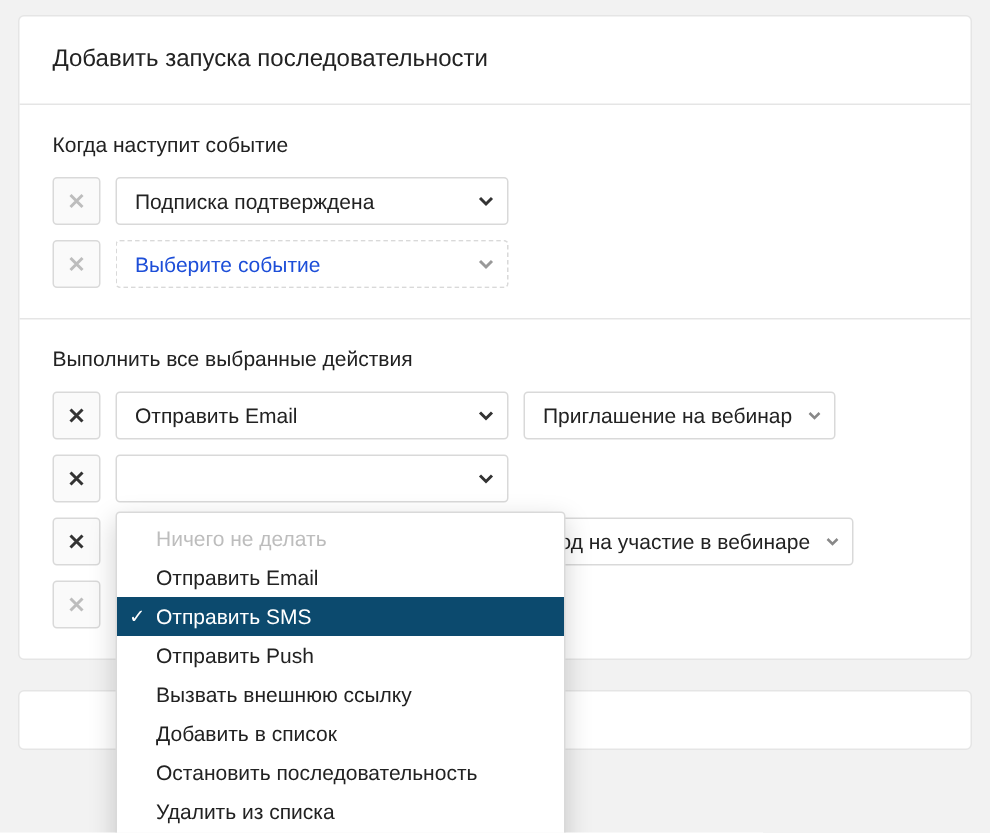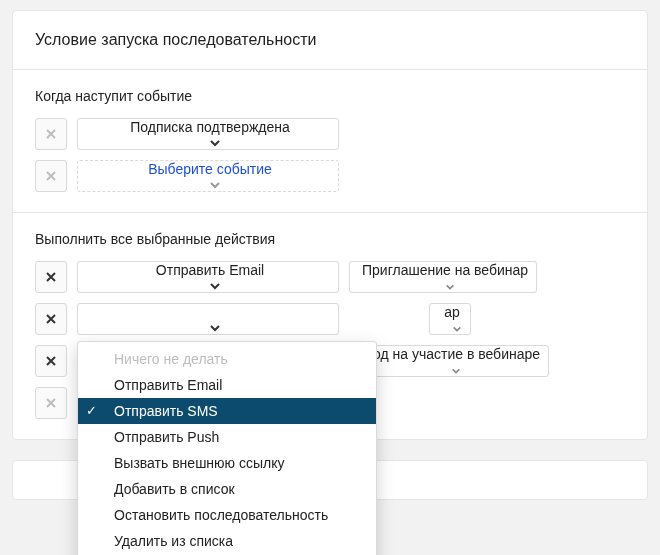--- a/index.html
+++ b/index.html
@@ -60,41 +60,40 @@
     border: 1px solid #d9d9d9;
     border-radius: 3px;
     background: #fff;
     display: flex;
     align-items: center;
     justify-content: space-between;
     padding: 0 8px 0 12px;
     cursor: pointer;
     font-size: 14px;
     position: relative;
-    flex-direction: column;
   }
   .select.dashed { border-style: dashed; color: #1d4ed8; }
   .select .caret { margin-left: 10px; flex-shrink: 0; }
   .w-action { width: 262px; }
   .w-param { min-width: 0; padding-left: 12px; }
   .w-param .txt { white-space: nowrap; }
   .dropdown {
     position: absolute;
     top: 38px;
     left: 42px;
     width: 300px;
     background: #fff;
     border: 1px solid #d9d9d9;
     border-radius: 3px;
     box-shadow: 0 6px 18px rgba(0,0,0,0.18);
     z-index: 50;
     padding: 4px 0;
   }
   .dropdown-item {
-    padding: 3px 14px 3px 36px;
+    padding: 3px 14px 3px 26px;
     font-size: 14px;
     line-height: 20px;
     cursor: pointer;
     position: relative;
     white-space: nowrap;
   }
   .dropdown-item.disabled { color: #bdbdbd; cursor: default; }
   .dropdown-item.selected {
     background: #0c4a6e;
     color: #fff;
@@ -114,21 +113,21 @@
     height: 40px;
   }
   .txt { overflow: hidden; text-overflow: ellipsis; }
 </style>
 </head>
 <body>
 
 <div class="card">
 
   <div class="card-title">
-    <span>Условие запуска последовательности</span>
+    <span>Добавить запуска последовательности</span>
   </div>
 
   <div class="section">
     <div class="section-label">Когда наступит событие</div>
 
     <div class="row">
       <div class="close-btn muted">
         <svg width="12" height="12" viewBox="0 0 12 12" fill="none" stroke-width="2">
             <path d="M2 2 L10 10 M10 2 L2 10"></path>
           </svg>
@@ -185,26 +184,20 @@
             <path d="M2 2 L10 10 M10 2 L2 10"></path>
           </svg>
       </div>
       <div class="select w-action">
         <span class="txt"></span>
         <svg class="caret" width="12" height="12" viewBox="0 0 12 12" fill="none" stroke="#333" stroke-width="2">
             <path d="M2 4 L6 8 L10 4"></path>
           </svg>
       </div>
       <div style="width:70px"></div>
-      <div class="select w-param">
-        <span class="txt">ар</span>
-        <svg class="caret" width="10" height="10" viewBox="0 0 12 12" fill="none" stroke="#888" stroke-width="2">
-            <path d="M2 4 L6 8 L10 4"></path>
-          </svg>
-      </div>
 
       <div class="dropdown" id="dropdown">
           <div class="dropdown-item disabled">Ничего не делать</div>
           <div class="dropdown-item">Отправить Email</div>
           <div class="dropdown-item selected">Отправить SMS</div>
           <div class="dropdown-item">Отправить Push</div>
           <div class="dropdown-item">Вызвать внешнюю ссылку</div>
           <div class="dropdown-item">Добавить в список</div>
           <div class="dropdown-item">Остановить последовательность</div>
           <div class="dropdown-item">Удалить из списка</div>

